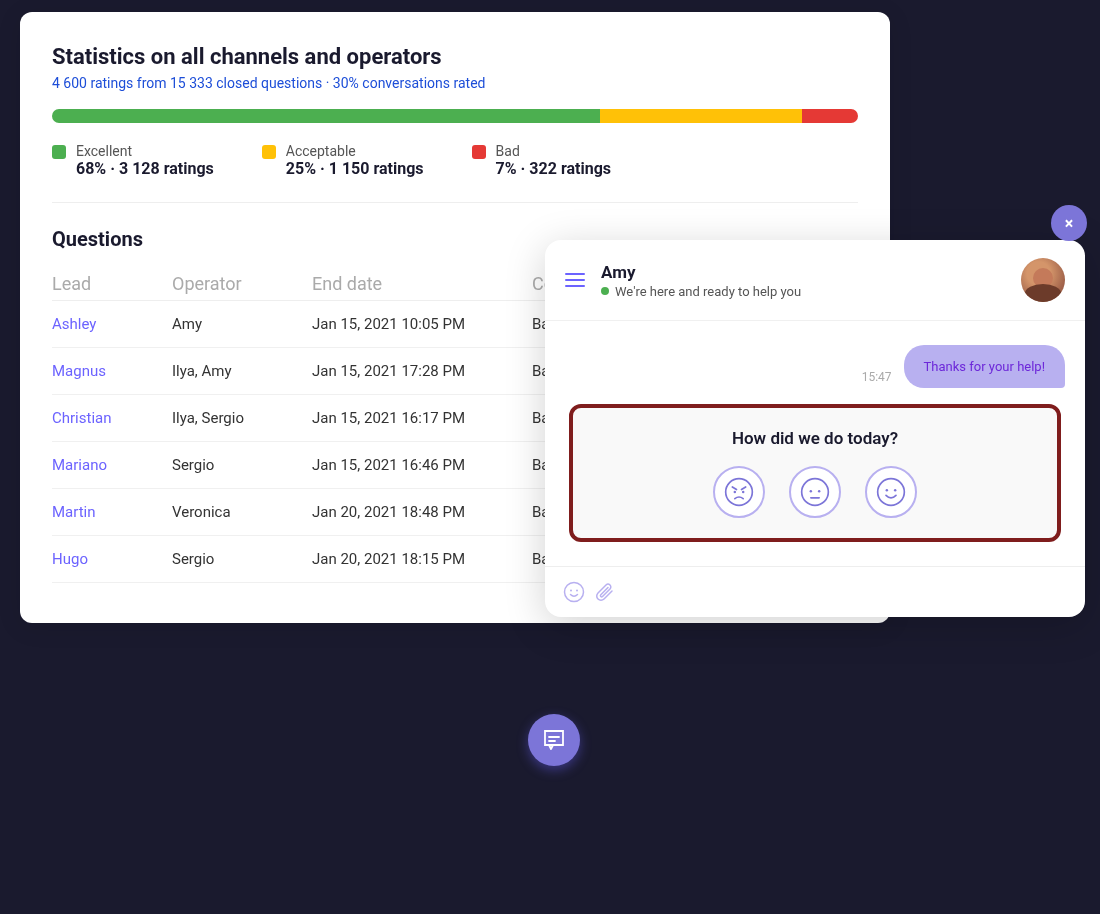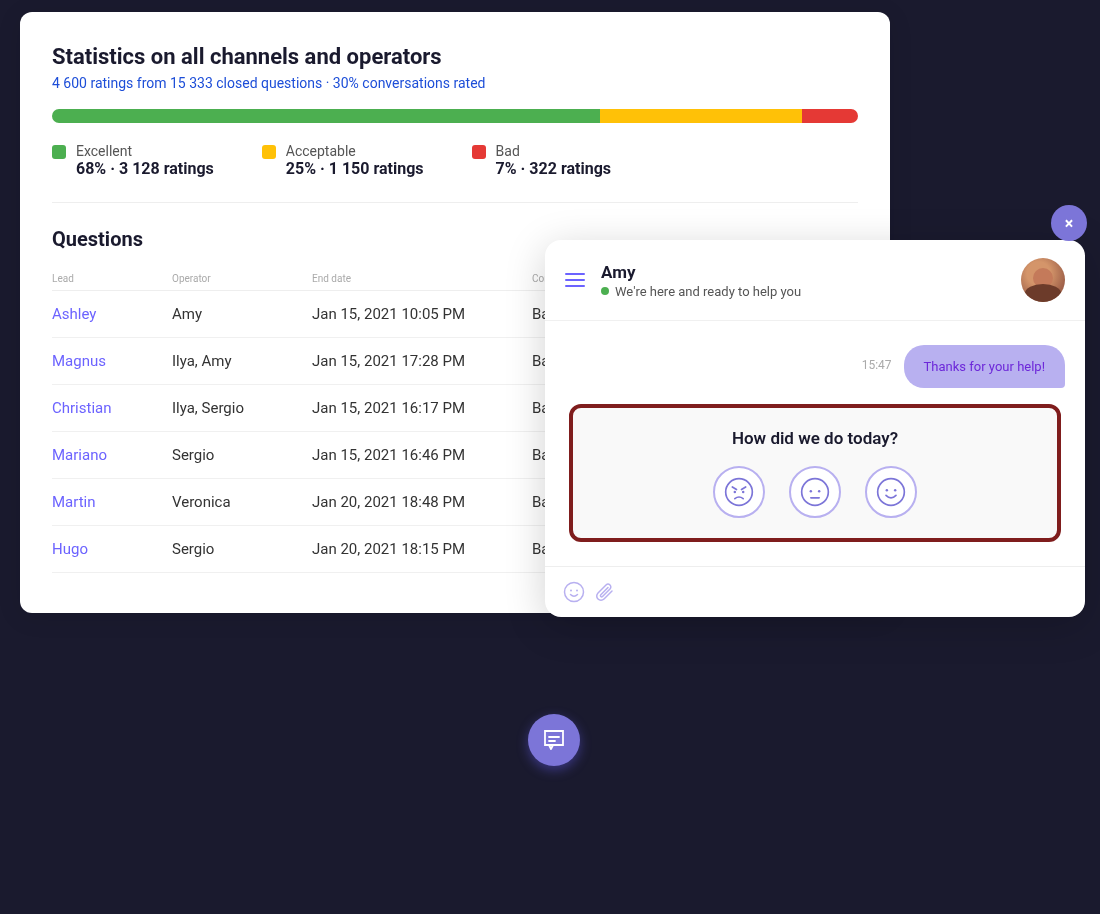--- a/index.html
+++ b/index.html
@@ -90,21 +90,21 @@
     }
 
     .table-header {
       display: grid;
       grid-template-columns: 120px 140px 220px 120px;
       padding: 6px 0;
       border-bottom: 1px solid #eee;
     }
 
     .table-header span {
-      font-size: 10px;
+      font-size: 18px;
       color: #aaa;
       font-weight: 400;
     }
 
     .table-row {
       display: grid;
       grid-template-columns: 120px 140px 220px 120px;
       padding: 14px 0;
       border-bottom: 1px solid #f0f0f0;
       align-items: center;
@@ -229,21 +229,21 @@
       padding: 24px 20px;
       min-height: 200px;
       display: flex;
       flex-direction: column;
       gap: 16px;
     }
 
     .message-row {
       display: flex;
       justify-content: flex-end;
-      align-items: center;
+      align-items: flex-end;
       gap: 12px;
     }
 
     .message-time {
       font-size: 12px;
       color: #aaa;
       margin-bottom: 4px;
     }
 
     .message-bubble {

